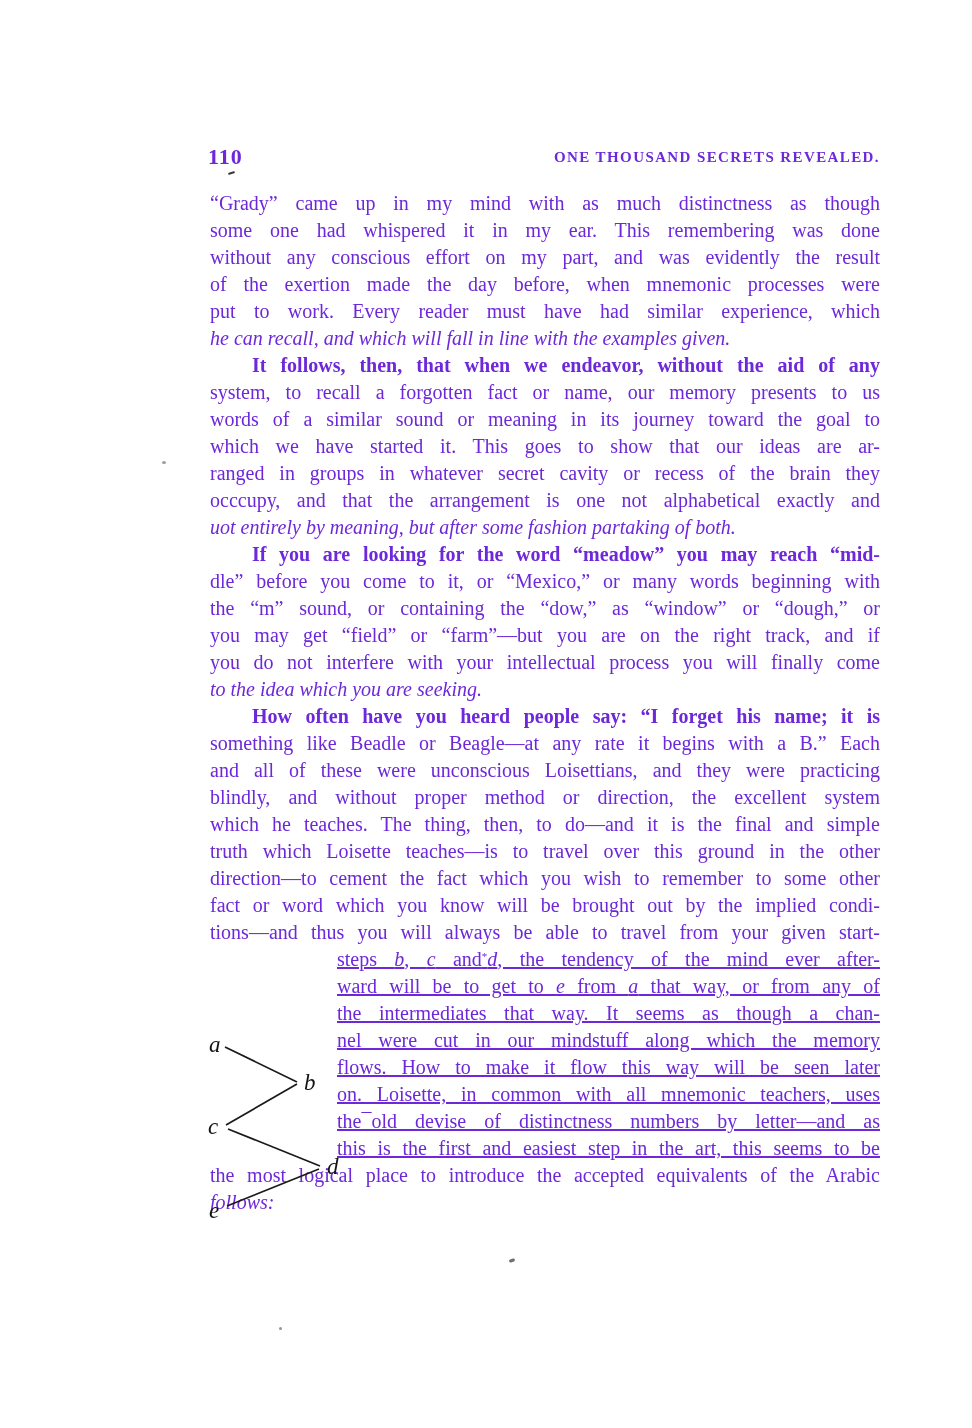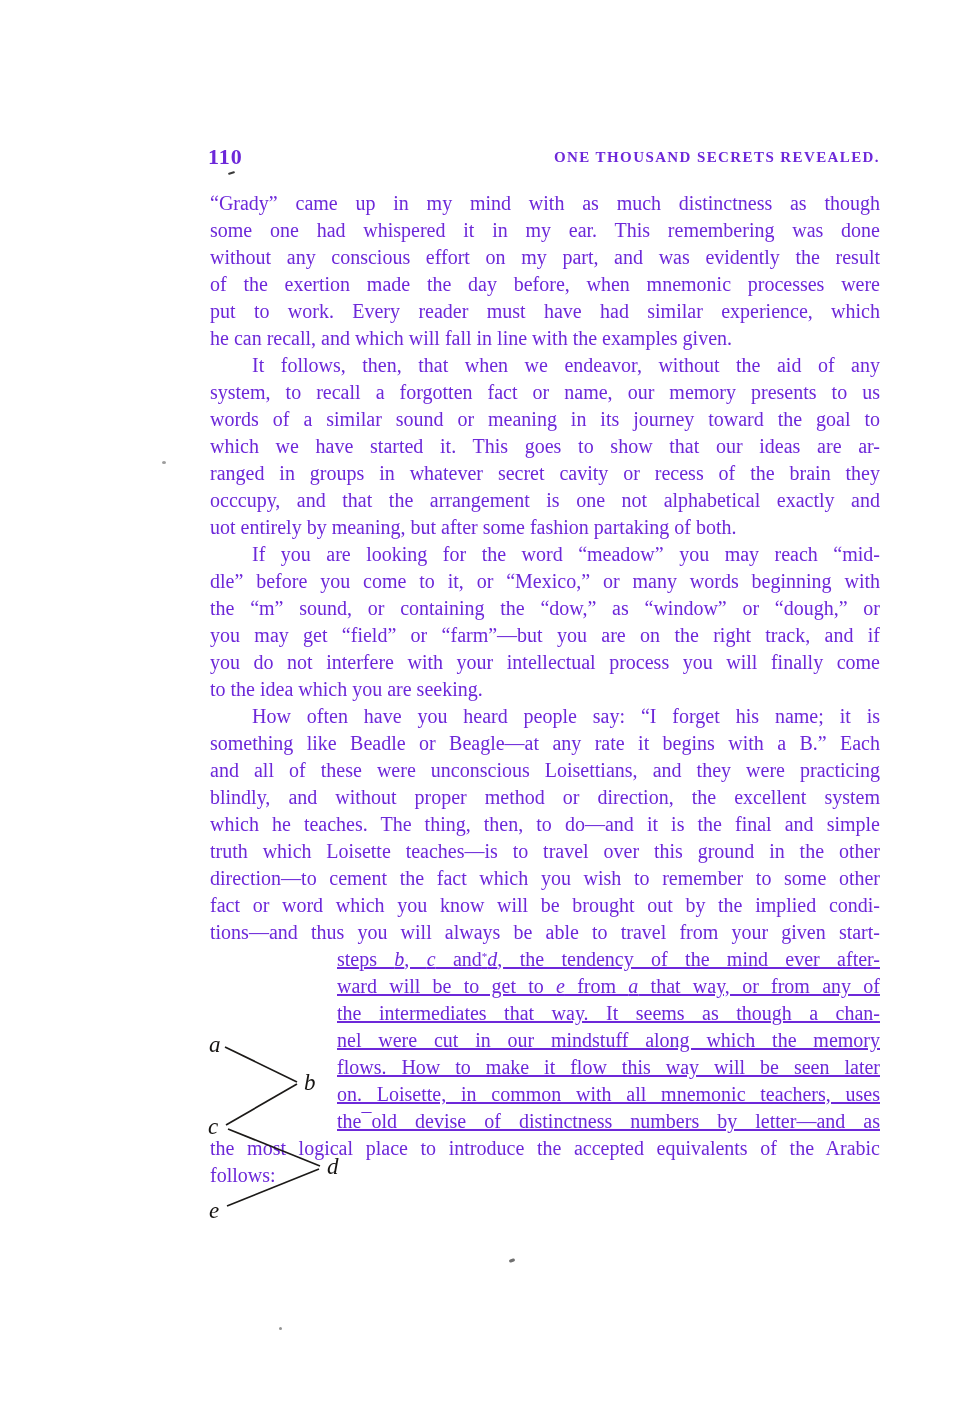--- a/index.html
+++ b/index.html
@@ -25,22 +25,22 @@
   }
   .body-col{
     position:absolute;left:210px;top:190px;width:670px;
     font-size:20px;line-height:27px;
   }
   .tline{
     height:27px;line-height:27px;
     text-align:justify;text-align-last:justify;
     white-space:normal;
   }
-  .tline.last{text-align-last:left;}
-  .tline.ind{text-indent:42px;}
+  .tline.last{text-align-last:left;font-style:italic;}
+  .tline.ind{text-indent:42px;font-weight:bold;}
   .blk-wrap .tline{margin-left:127px;text-decoration:underline;}
   .tline i{font-style:italic;}
   .tline sup{font-size:11px;line-height:0;vertical-align:6px;letter-spacing:0;}
   .diagram{
     position:absolute;left:200px;top:1026px;
   }
   .diagram text{
     font-family:"Liberation Serif","DejaVu Serif",serif;
     font-style:italic;font-size:23px;fill:#161412;
   }
@@ -95,20 +95,21 @@
         <div class="tline">tions—and thus you will always be able to travel from your given start-</div>
       </div>
     <div class="blk blk-wrap">
         <div class="tline">steps <i>b</i>, <i>c</i> and<sup>*</sup><i>d</i>, the tendency of the mind ever after-</div>
         <div class="tline">ward will be to get to <i>e</i> from <i>a</i> that way, or from any of</div>
         <div class="tline">the intermediates that way.  It seems as though a chan-</div>
         <div class="tline">nel were cut in our mindstuff along which the memory</div>
         <div class="tline">flows.  How to make it flow this way will be seen later</div>
         <div class="tline">on.  Loisette, in common with all mnemonic teachers, uses</div>
         <div class="tline">the¯old devise of distinctness numbers by letter—and as</div>
+        <div class="tline">this is the first and easiest step in the art, this seems to be</div>
       </div>
     <div class="blk">
         <div class="tline">the most logical place to introduce the accepted equivalents of the Arabic</div>
         <div class="tline last">follows:</div>
       </div>
   </div>
 
   <svg class="diagram" width="150" height="200" viewBox="0 0 150 200">
     <g stroke="#1c1a18" stroke-width="1.7" fill="none">
       <path d="M 25 21 L 97 56"></path>

